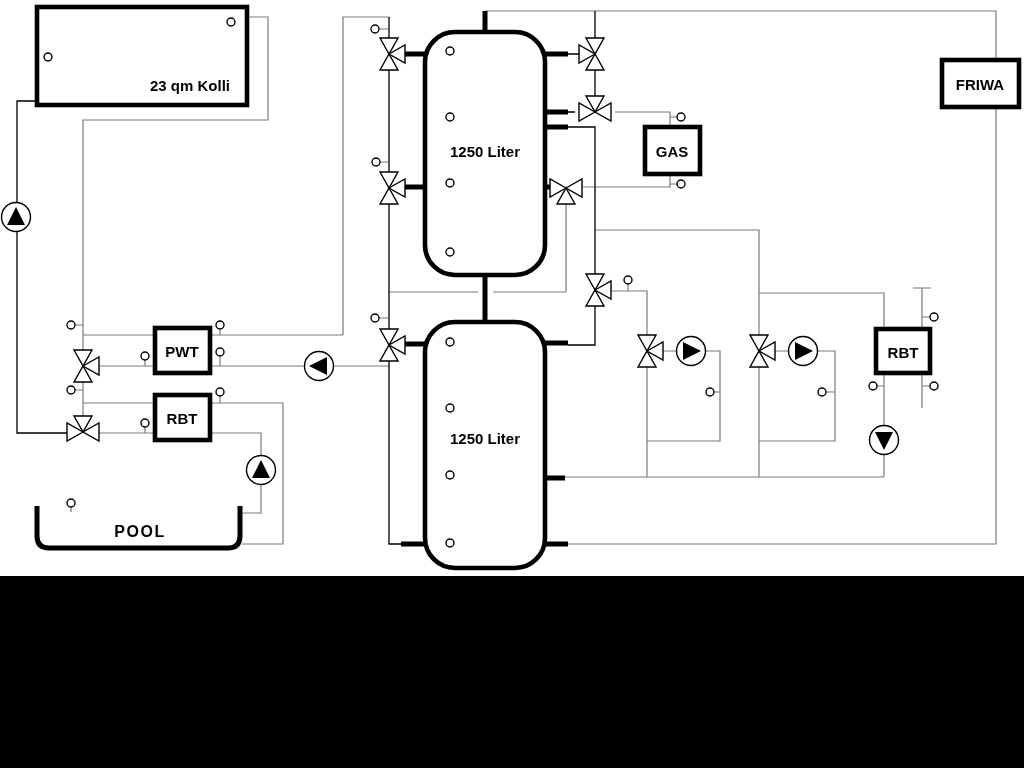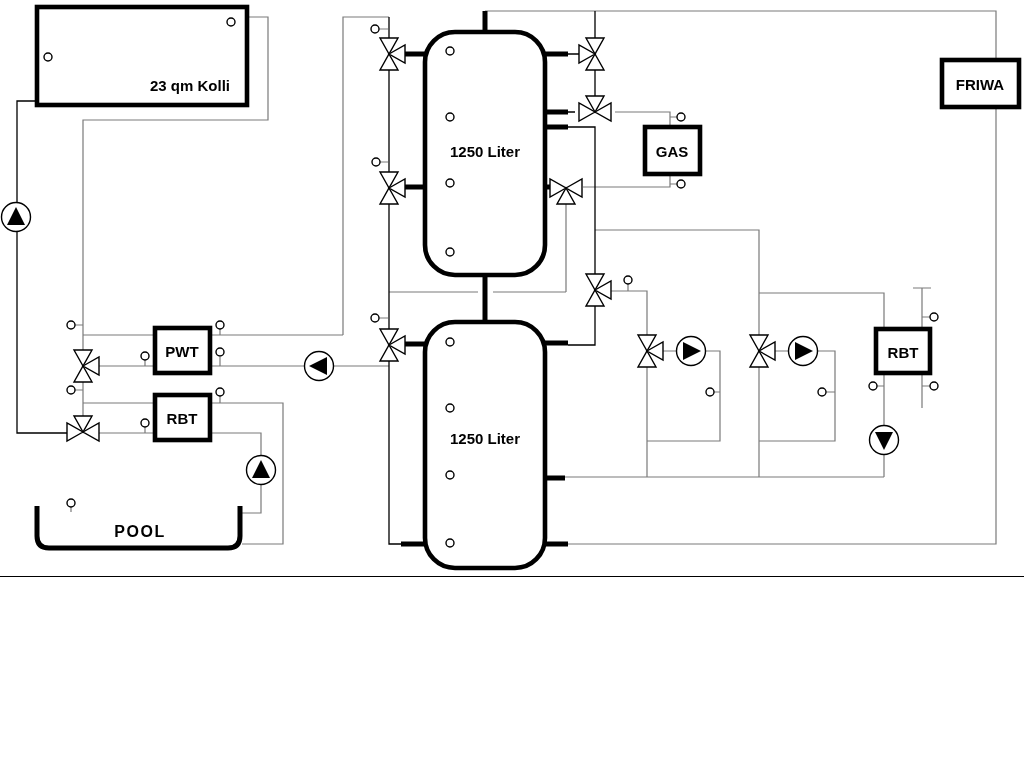--- a/index.html
+++ b/index.html
@@ -1,16 +1,16 @@
 <!DOCTYPE html>
 <html><head>
 <meta charset="utf-8">
 <style>
   html,body{margin:0;padding:0;background:#fff;}
-  .stage{position:relative;width:1024px;height:577px;background:#ffffff;overflow:hidden;
+  .stage{position:relative;width:1024px;height:768px;background:#ffffff;overflow:hidden;
          font-family:"Liberation Sans", sans-serif;}
   svg{position:absolute;left:0;top:0;}
   .ln-g{stroke:#7a7a7a;stroke-width:1.2;fill:none;}
   .ln-b{stroke:#000;stroke-width:1.3;fill:none;}
   .thick{stroke:#000;stroke-width:5;fill:none;}
   .box{fill:#fff;stroke:#000;stroke-width:4.6;}
   .sym{fill:#fff;stroke:#000;stroke-width:1.4;}
   .lbl{font-family:"Liberation Sans", sans-serif;font-weight:bold;fill:#000;}
   .footer{fill:#000;}
 </style>

